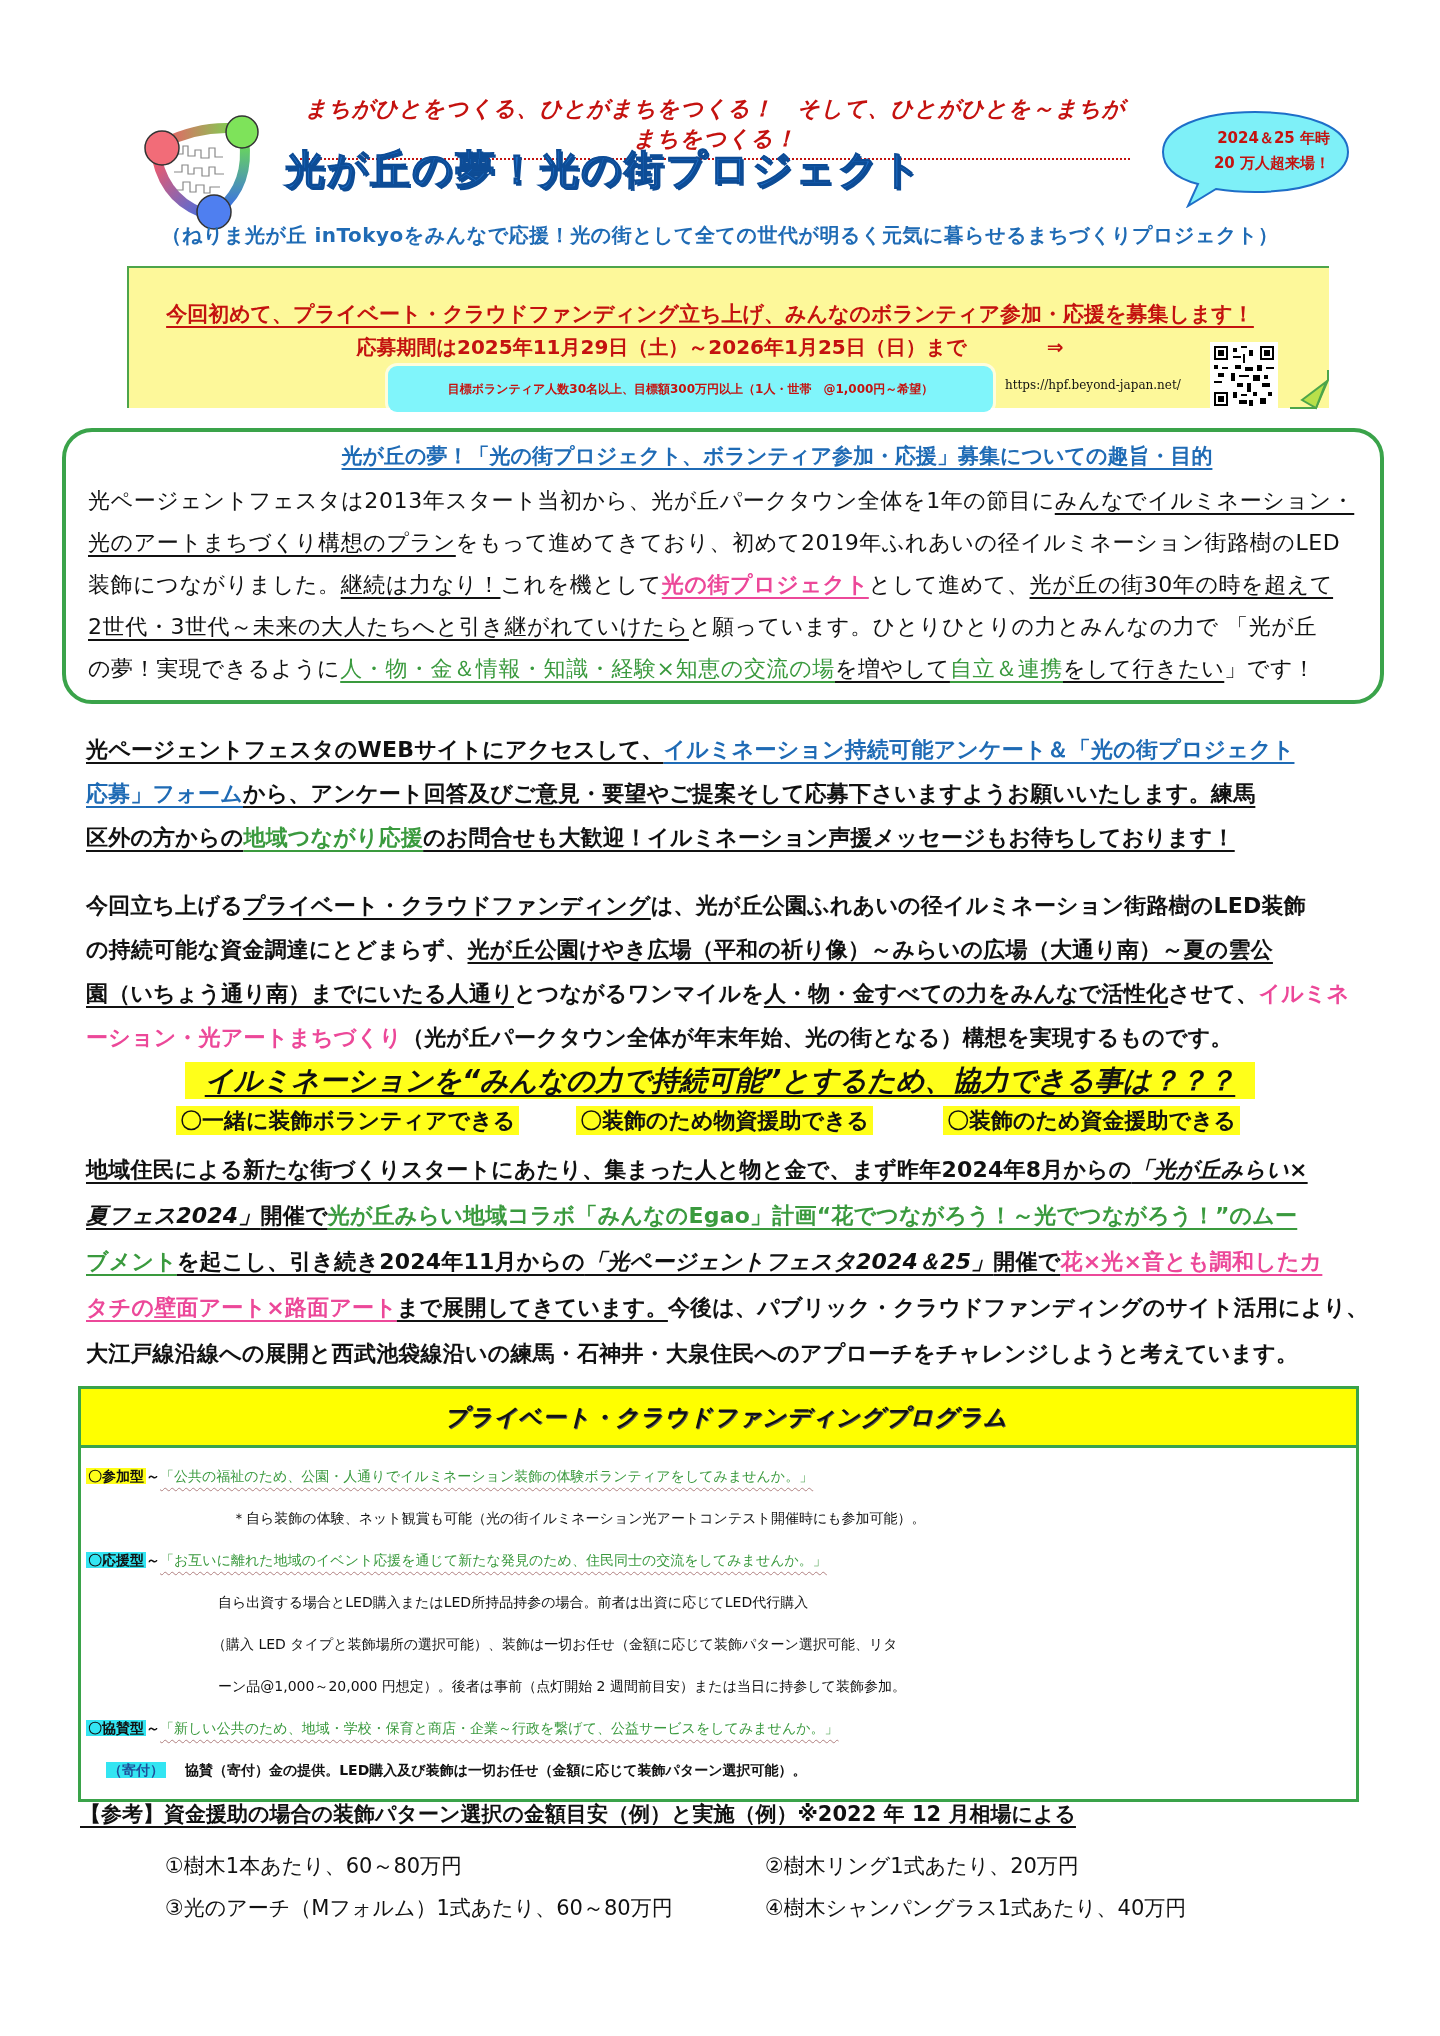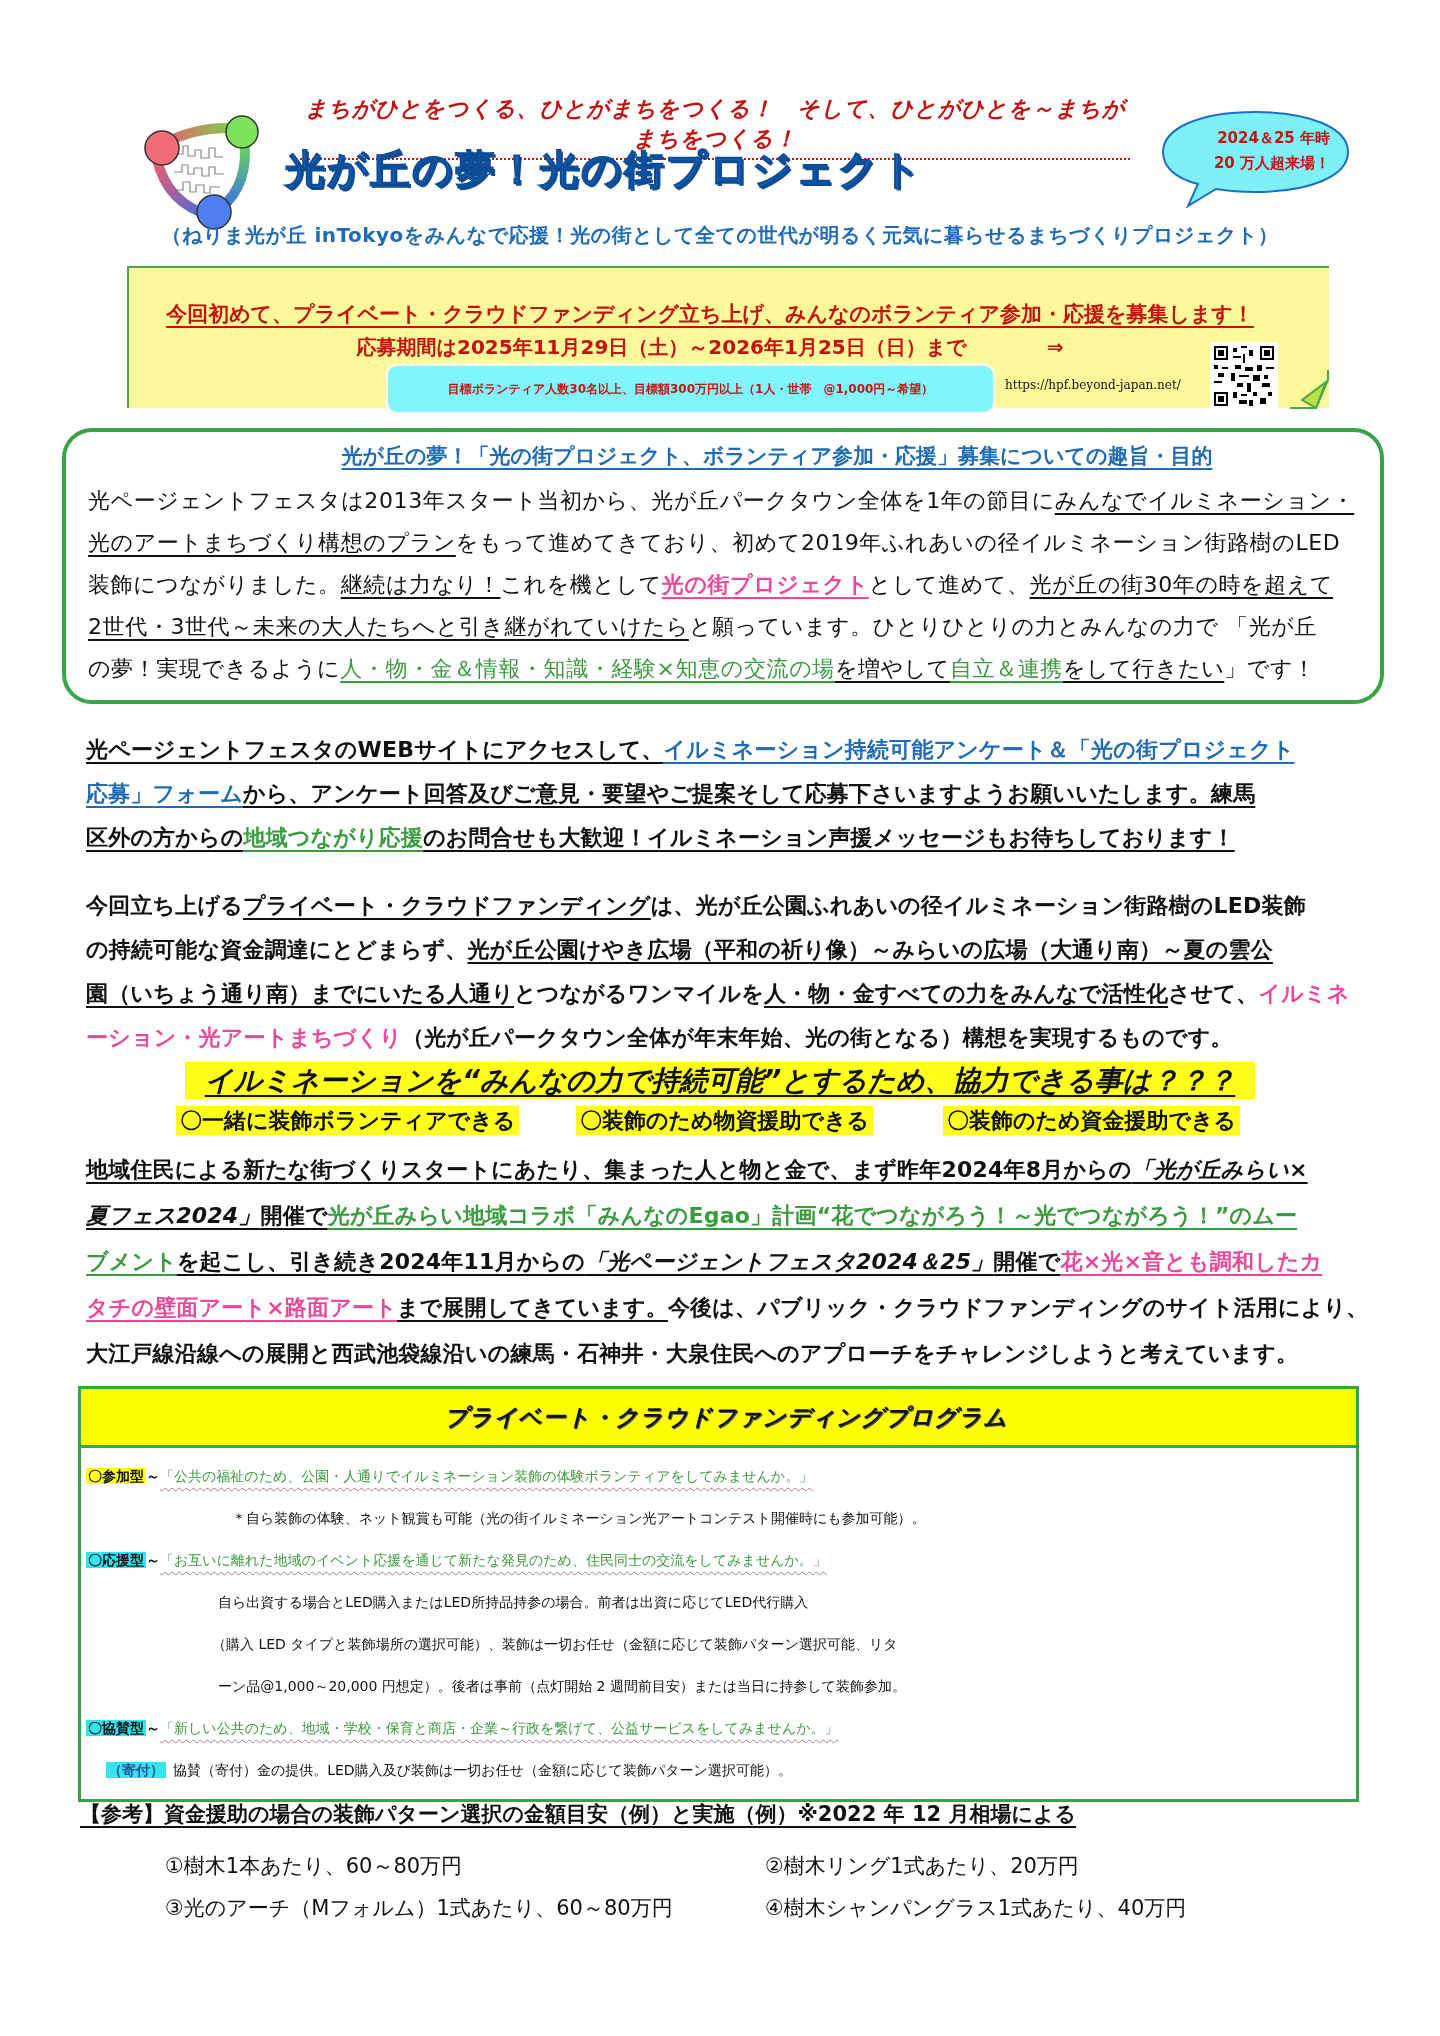--- a/index.html
+++ b/index.html
@@ -216,20 +216,20 @@
 </div>
 <div class="abs prow" style="left:218px;top:1582px;font-weight:normal;">自ら出資する場合とLED購入またはLED所持品持参の場合。前者は出資に応じてLED代行購入</div>
 <div class="abs prow" style="left:212px;top:1624px;font-weight:normal;">（購入 LED タイプと装飾場所の選択可能）、装飾は一切お任せ（金額に応じて装飾パターン選択可能、リタ</div>
 <div class="abs prow" style="left:218px;top:1666px;font-weight:normal;">ーン品@1,000～20,000 円想定）。後者は事前（点灯開始 2 週間前目安）または当日に持参して装飾参加。</div>
 
 <div class="abs prow" style="left:86px;top:1708px;">
   <span class="tag hl-c">〇協賛型</span><span>～</span><span class="green uw" style="font-weight:normal">「新しい公共のため、地域・学校・保育と商店・企業～行政を繋げて、公益サービスをしてみませんか。」</span>
 </div>
 <div class="abs prow" style="left:106px;top:1750px;">
   <span class="tag hl-c" style="color:#1f4f99">（寄付）</span>
-  <span style="font-weight:normal;margin-left:2px">協賛（寄付）金の提供。LED購入及び装飾は一切お任せ（金額に応じて装飾パターン選択可能）。</span>
+  <span style="font-weight:bold;margin-left:14px">協賛（寄付）金の提供。LED購入及び装飾は一切お任せ（金額に応じて装飾パターン選択可能）。</span>
 </div>
 
 <div id="ref-title" class="abs u">【参考】資金援助の場合の装飾パターン選択の金額目安（例）と実施（例）※2022 年 12 月相場による</div>
 <div class="abs ref-item" style="left:165px;top:1852px;font-weight:normal;">①樹木1本あたり、60～80万円</div>
 <div class="abs ref-item" style="left:765px;top:1852px;font-weight:normal;">②樹木リング1式あたり、20万円</div>
 <div class="abs ref-item" style="left:165px;top:1894px;font-weight:normal;">③光のアーチ（Mフォルム）1式あたり、60～80万円</div>
 <div class="abs ref-item" style="left:765px;top:1894px;font-weight:normal;">④樹木シャンパングラス1式あたり、40万円</div>
 
 </body></html>

